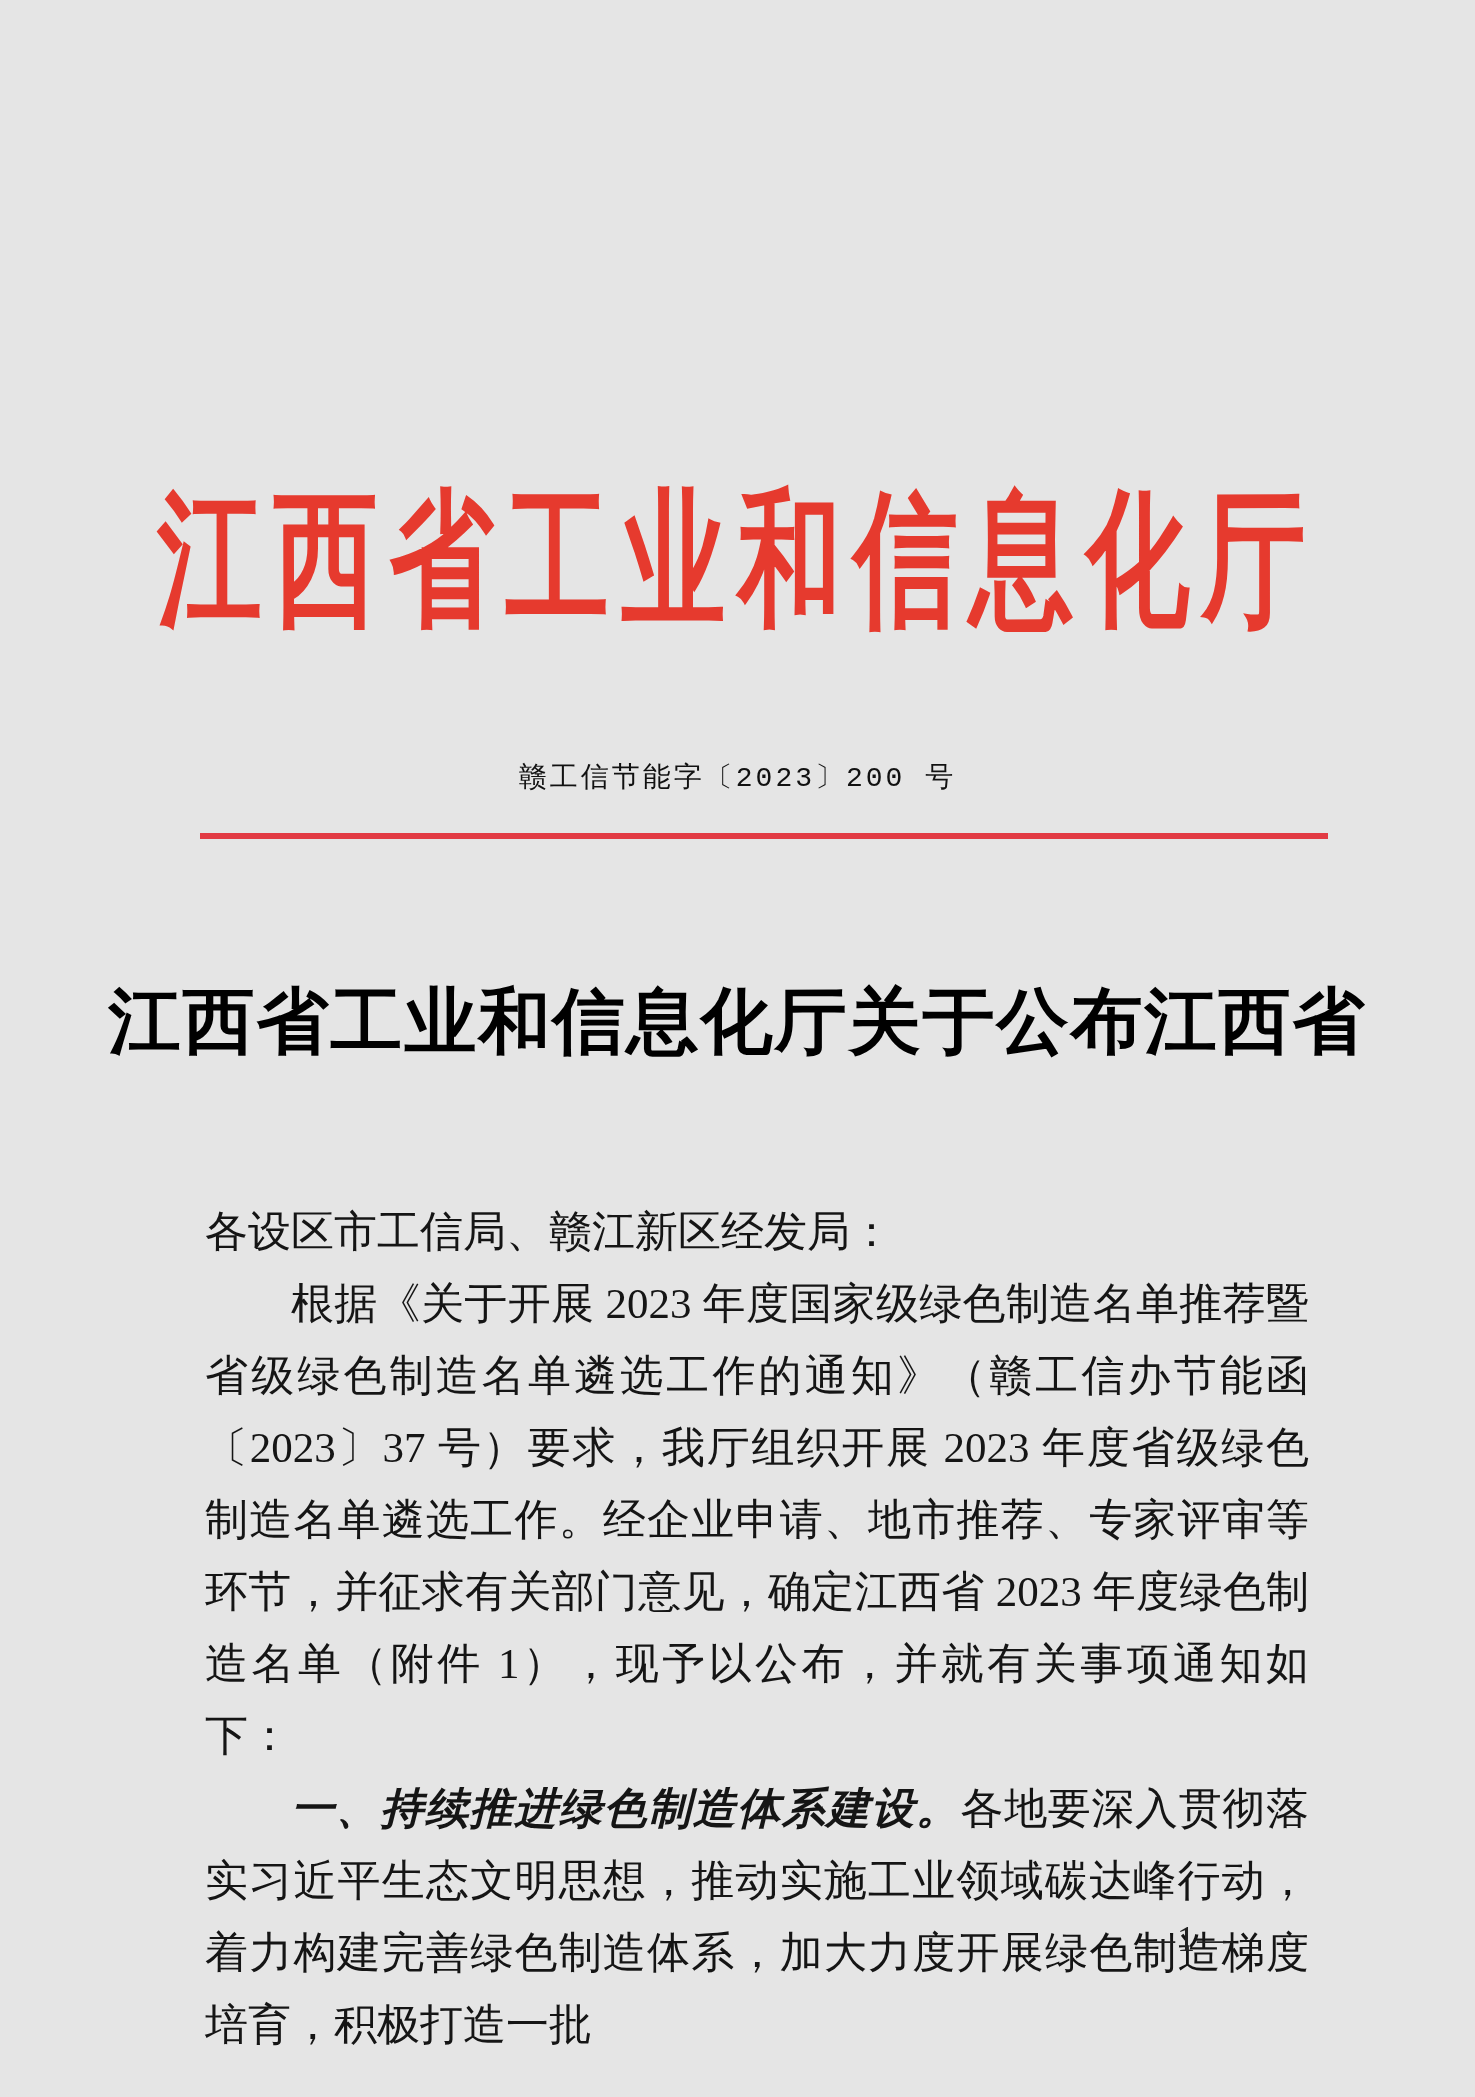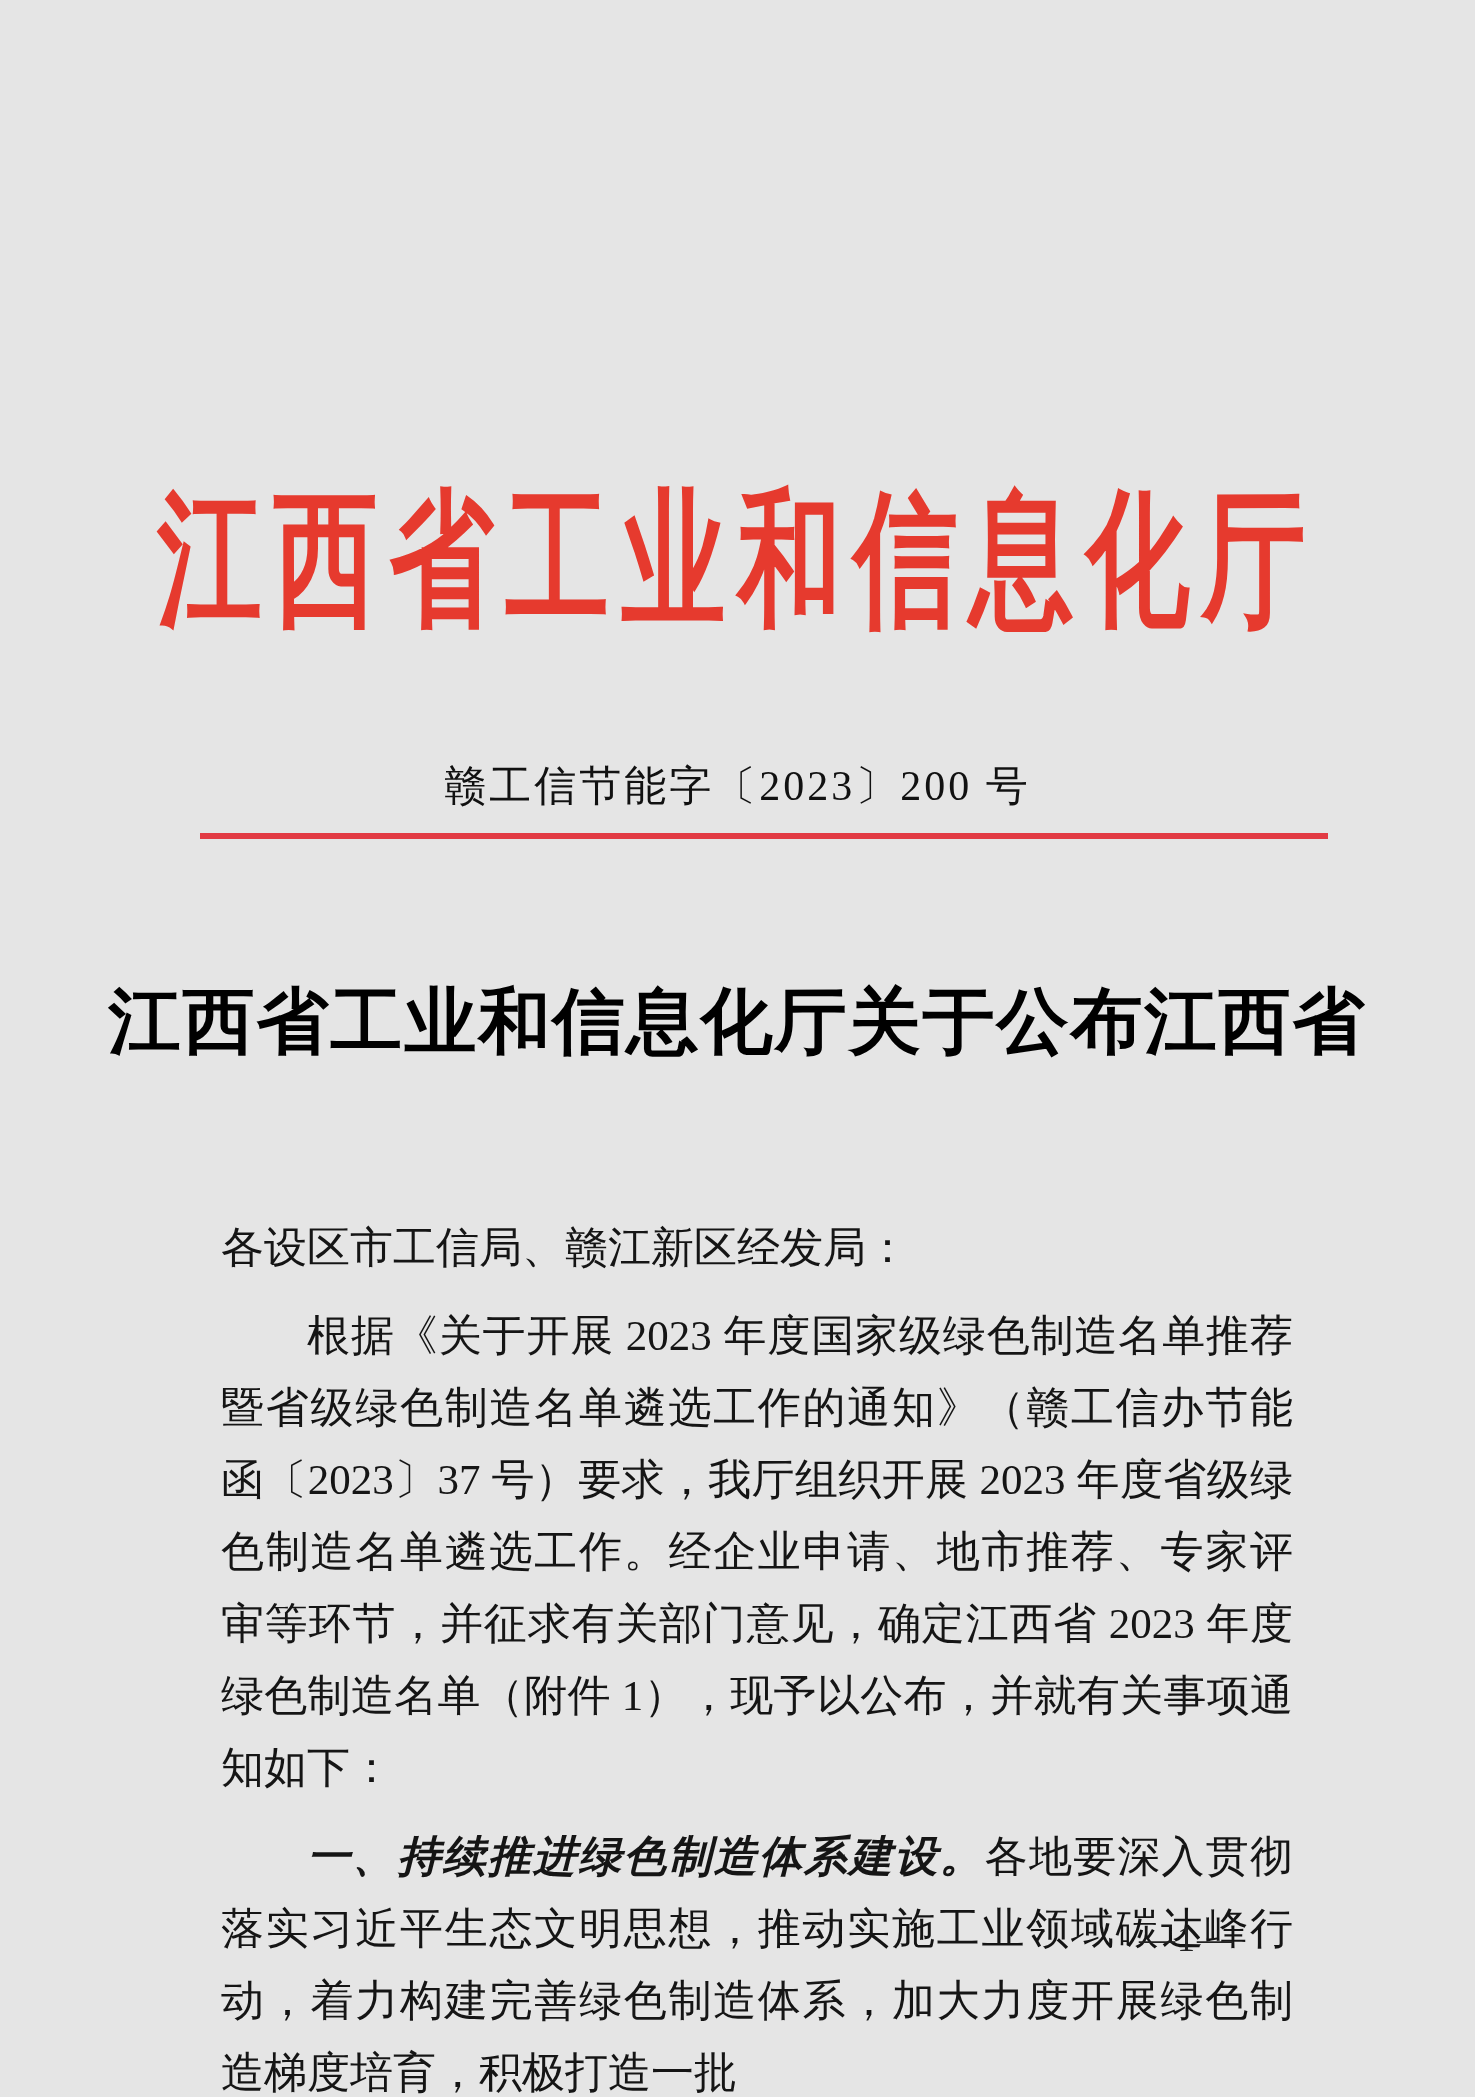--- a/index.html
+++ b/index.html
@@ -29,23 +29,24 @@
     font-size:104px;
     letter-spacing:12px;
     white-space:nowrap;
     transform:scaleY(1.42);
     transform-origin:top center;
   }
   
   .doc-number{
     position:absolute;top:758px;left:0;width:100%;
     text-align:center;
-    font-size:42px;
+    font-size:28px;
     letter-spacing:3px;
     color:#111;
+    font-family:Liberation Mono, monospace;
   }
   
   .red-rule{
     position:absolute;top:833px;left:200px;
     width:1128px;height:6px;
     background:var(--rule-red);
   }
   
   .title{
     position:absolute;top:980px;left:0;width:100%;
@@ -57,21 +58,21 @@
     color:#000;
   }
   
   .body-text{
     position:absolute;top:1196px;left:205px;width:1104px;
     font-size:43px;
     line-height:72px;
     text-align:justify;
     color:#151515;
   }
-  .body-text p{margin:16px;text-indent:2em;}
+  .body-text p{margin:0;text-indent:2em;}
   .body-text p.salutation{text-indent:0;}
   .lead-bold{
     font-weight:700;
     font-family:"Liberation Sans","DejaVu Sans",sans-serif;
     letter-spacing:1px;
     font-style:italic;
   }
   
   .page-number{
     position:absolute;top:1918px;right:240px;

